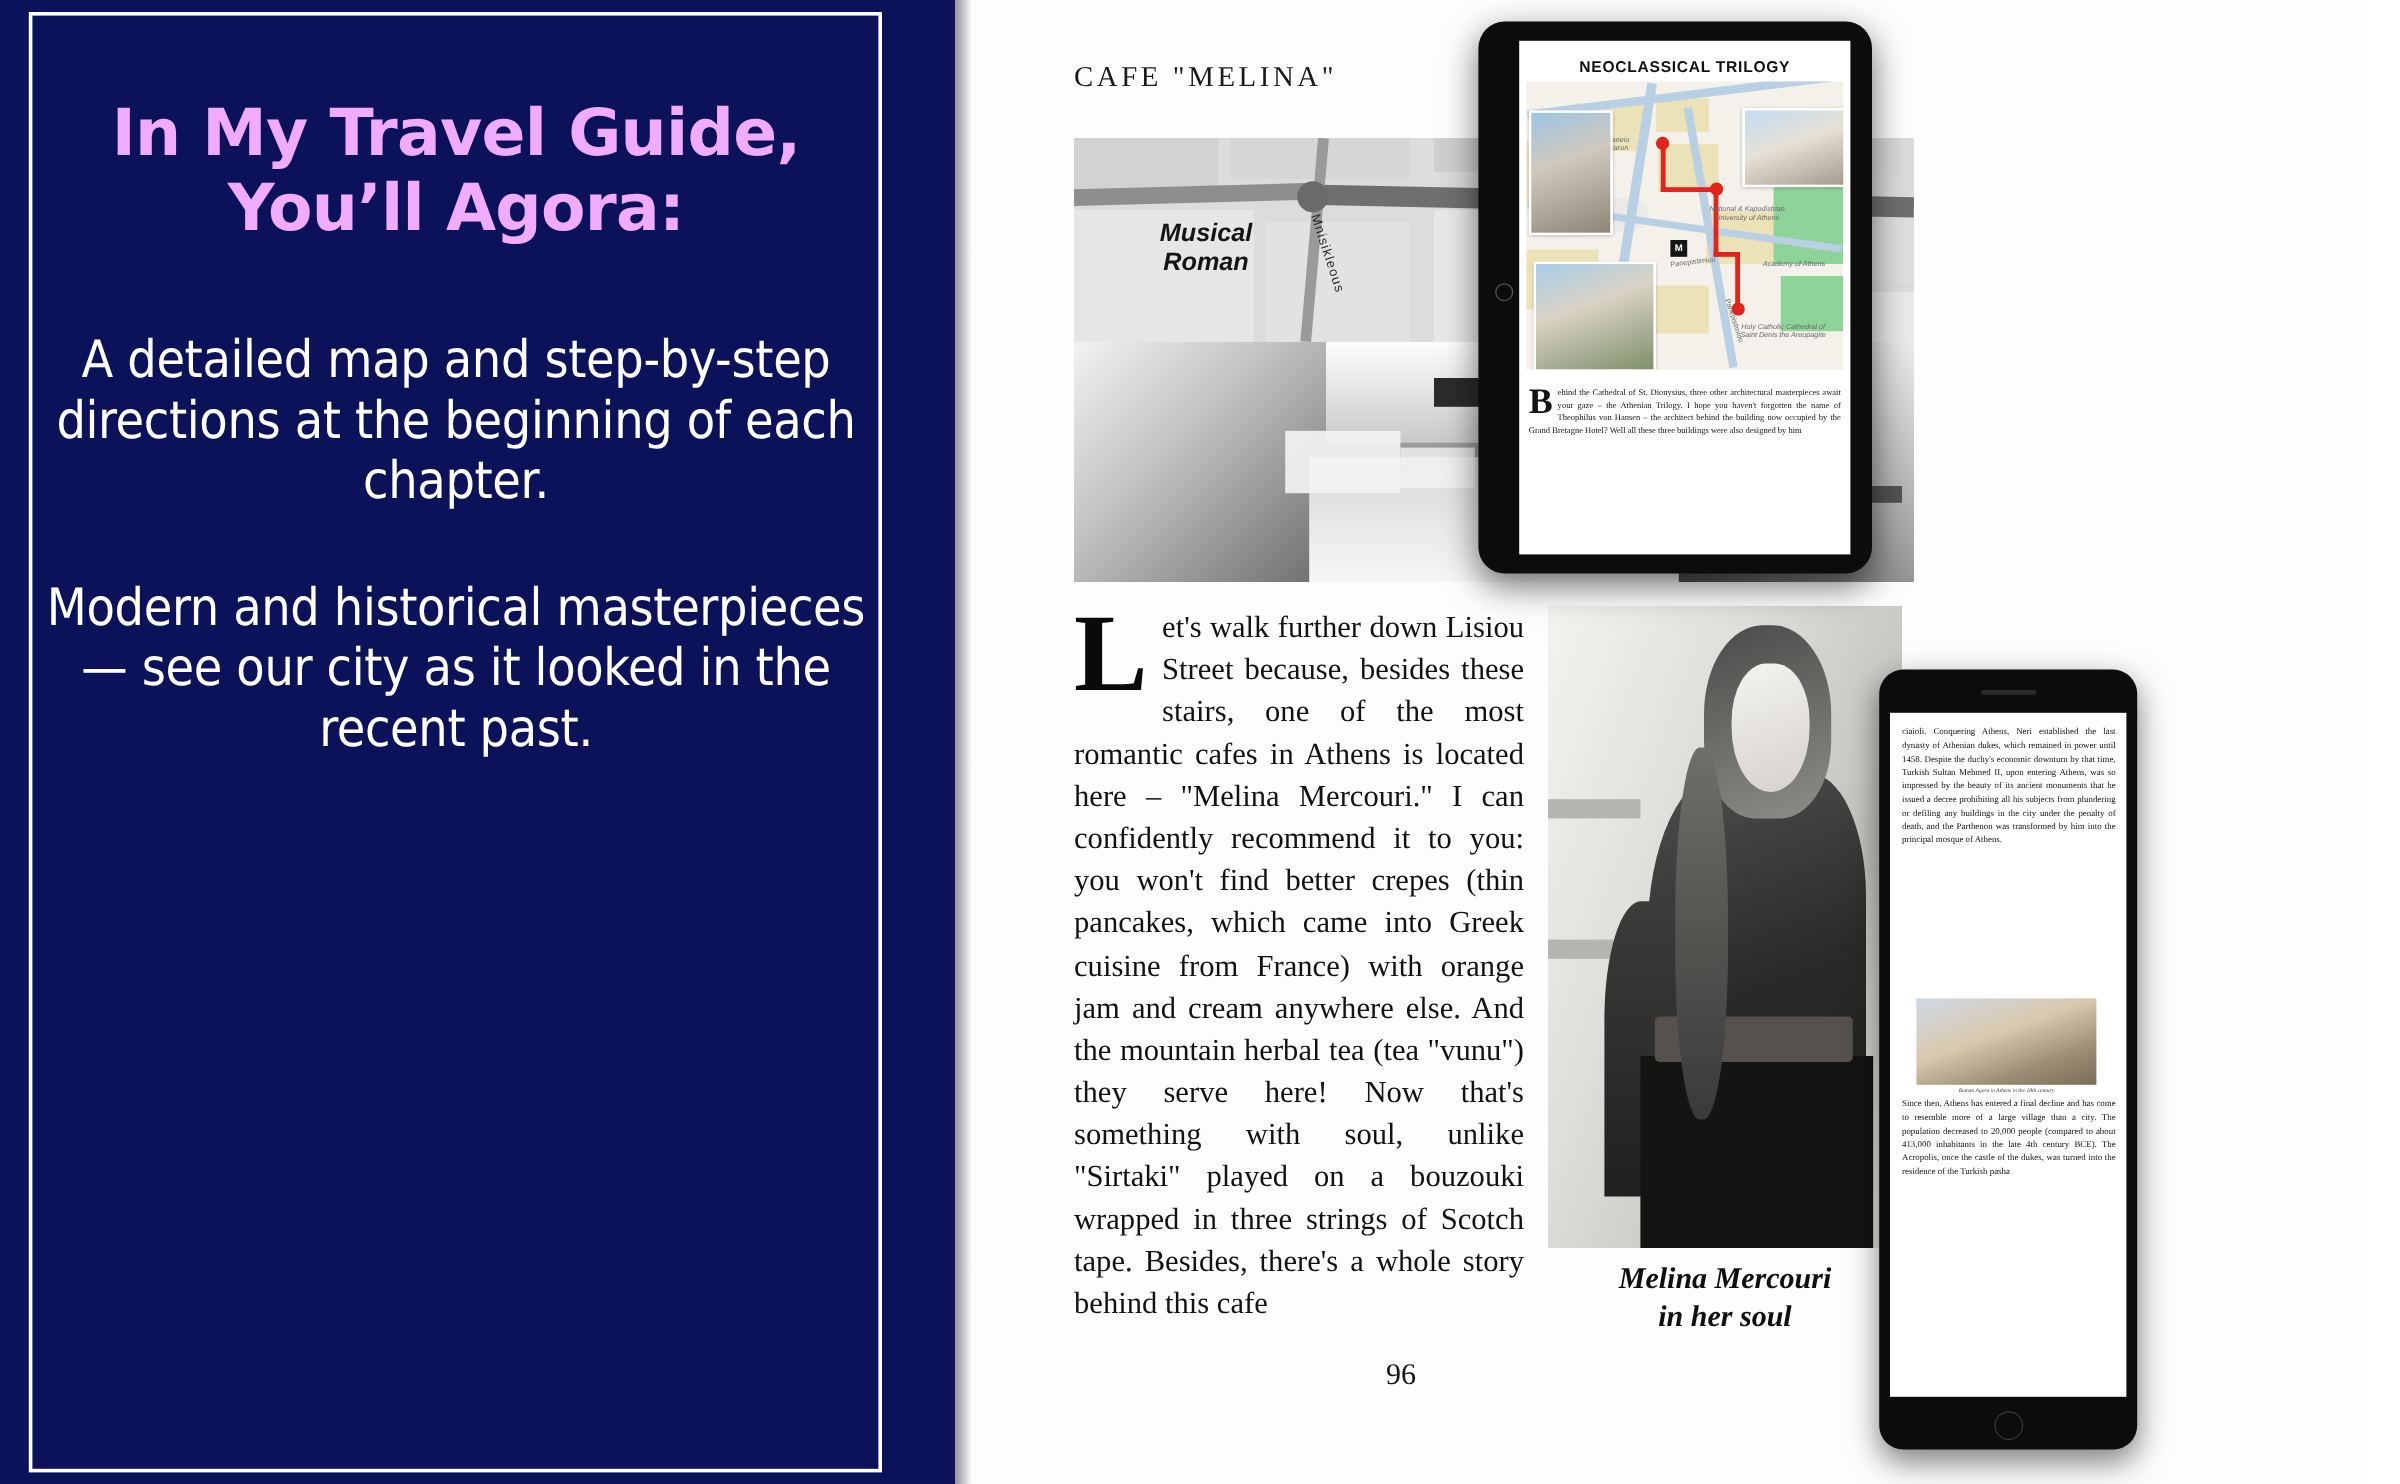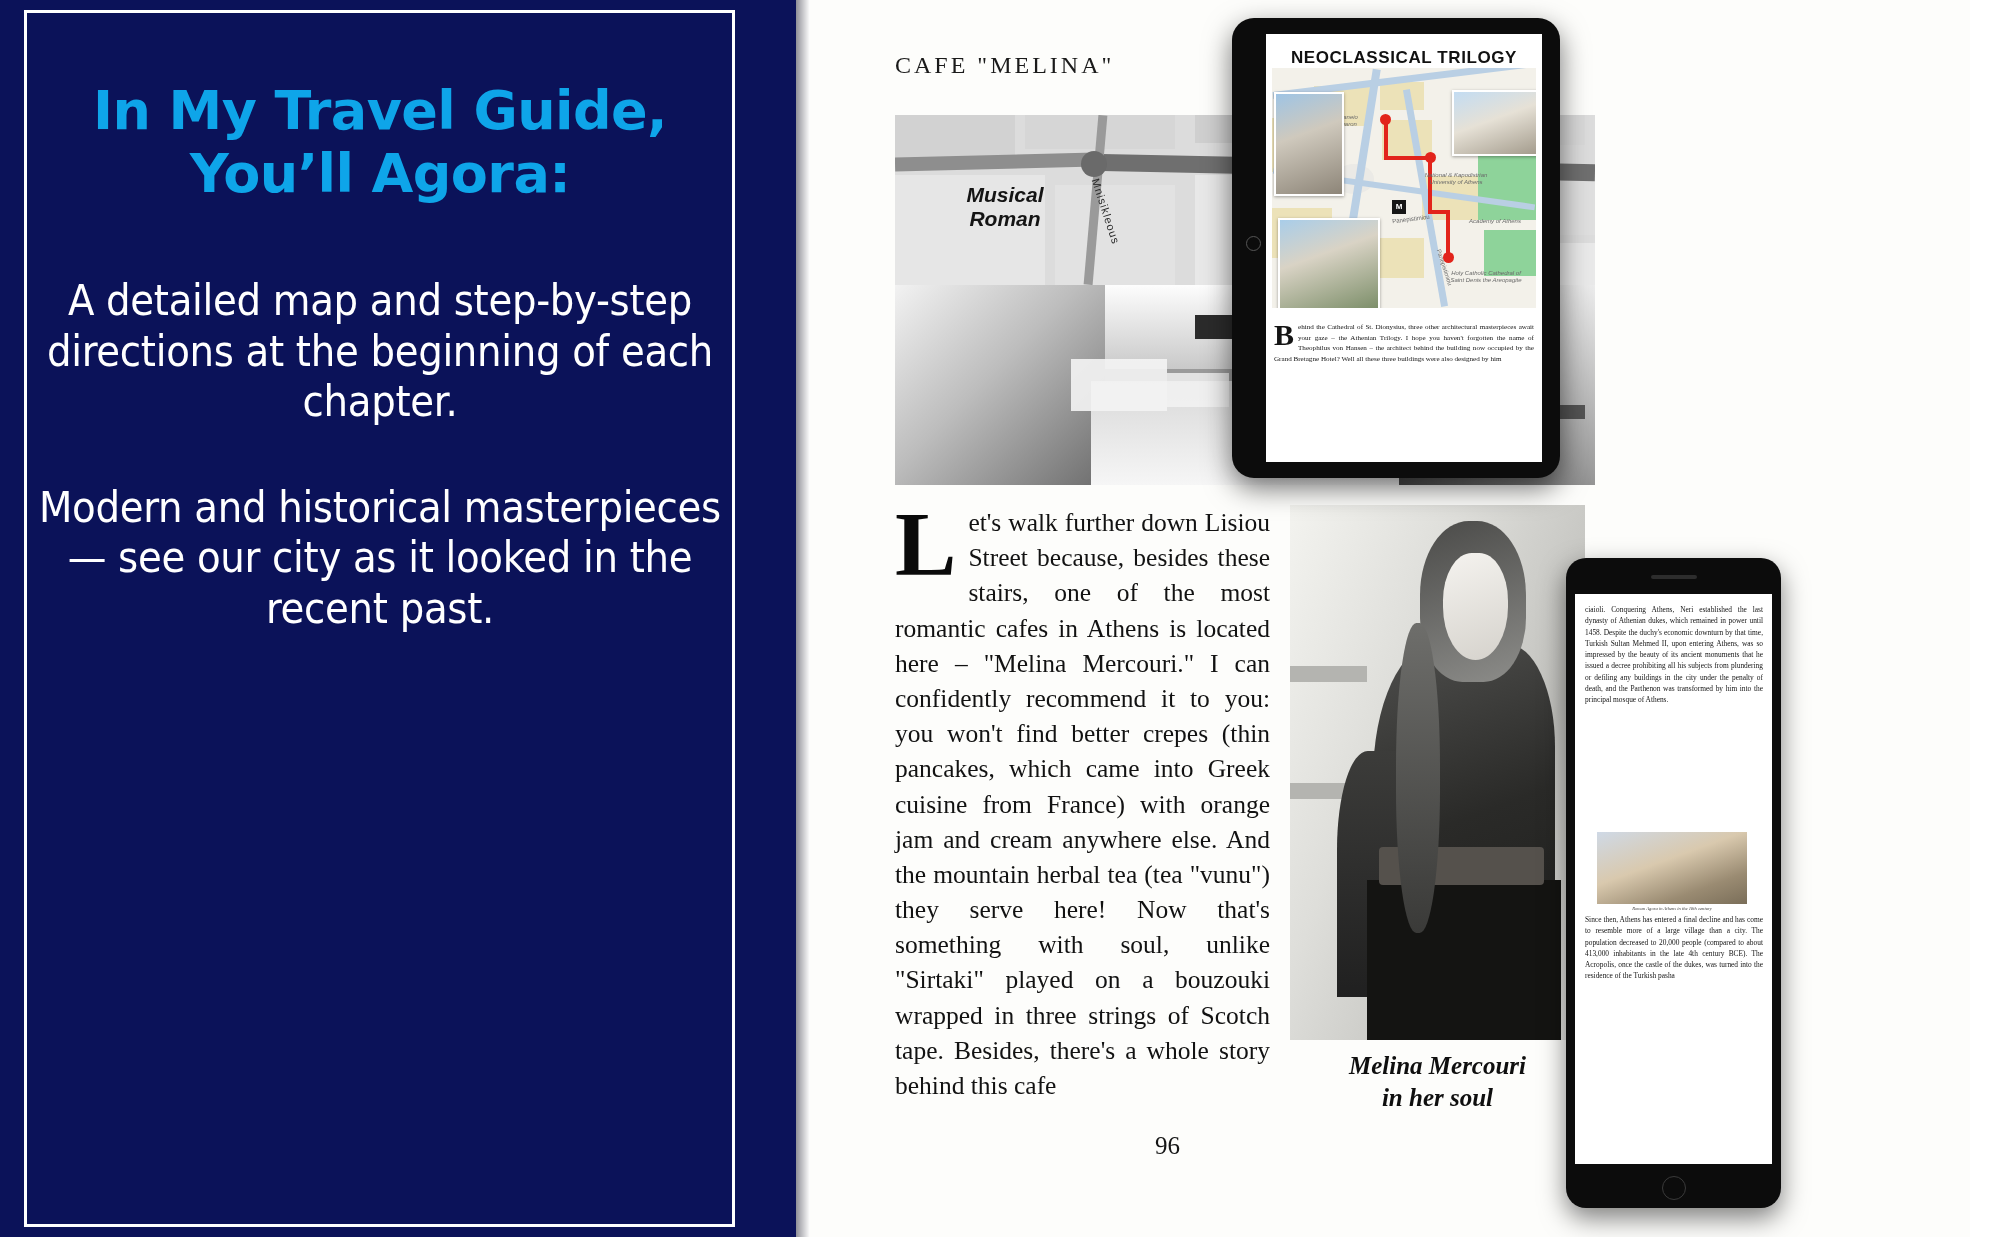--- a/index.html
+++ b/index.html
@@ -5,21 +5,21 @@
   html,body{margin:0;padding:0;background:#fff;}
   body{width:2000px;height:1237px;overflow:hidden;font-family:"Liberation Sans",sans-serif;}
   #stage{position:relative;width:2000px;height:1237px;overflow:hidden;background:#ffffff;}
 
   
   .left-panel{position:absolute;left:0;top:0;width:760px;height:1237px;background:#0b1259;box-sizing:border-box;}
   .left-inner-border{position:absolute;left:24px;top:10px;width:711px;height:1217px;border:3px solid #ffffff;box-sizing:border-box;}
   .panel-content{position:absolute;left:30px;top:20px;width:700px;height:1200px;
       display:flex;flex-direction:column;align-items:center;justify-content:flex-start;
       padding:60px 10px 10px 10px;box-sizing:border-box;}
-  .headline{color:#0ea5e9;font-family:"DejaVu Sans",sans-serif;font-weight:bold;font-size:54px;
+  .headline{color:#f0abfc;font-family:"DejaVu Sans",sans-serif;font-weight:bold;font-size:54px;
       line-height:1.16;text-align:center;letter-spacing:-0.6px;width:640px;margin:0 0 0 0;}
   .body-block{color:#ffffff;font-family:"DejaVu Sans Condensed","DejaVu Sans",sans-serif;
       font-weight:300;font-size:43px;line-height:1.17;text-align:center;width:690px;
       letter-spacing:-0.3px;}
   .para{margin:0;}
   .gap-lg{height:70px;}
   .gap-md{height:56px;}
   .gap-sm{height:46px;}
 
   
@@ -94,21 +94,21 @@
       font-family:"Liberation Serif",serif;font-style:italic;font-weight:bold;font-size:25px;
       line-height:1.28;color:#0f0f0f;}
 
   
   .tablet{position:absolute;left:1232px;top:18px;width:328px;height:460px;background:#0c0c0c;
       border-radius:22px;box-shadow:0 10px 28px rgba(0,0,0,.55);}
   .tablet-screen{position:absolute;left:34px;top:16px;width:276px;height:428px;background:#ffffff;overflow:hidden;}
   .tablet-home{position:absolute;left:14px;top:218px;width:13px;height:13px;border:1.6px solid #555;
       border-radius:50%;}
   .tab-title{position:absolute;left:0;top:14px;width:100%;text-align:center;
-      font-family:"Liberation Sans",sans-serif;font-weight:bold;font-size:17px;letter-spacing:.6px;color:#111;}
+      font-family:"Liberation Sans",sans-serif;font-weight:bold;font-size:13px;letter-spacing:.6px;color:#111;}
   .tabmap{position:absolute;left:6px;top:34px;width:264px;height:240px;background:#f3f1ea;overflow:hidden;}
   .tm-block{position:absolute;background:#ece2b8;}
   .tm-green{position:absolute;background:#8ed39a;}
   .tm-road{position:absolute;background:#b9cfe4;}
   .tm-gray{position:absolute;background:#e3e3e1;}
   .tm-lbl{position:absolute;font-family:"Liberation Sans",sans-serif;font-size:6px;color:#6a6a6a;
       line-height:1.15;text-align:center;}
   .tm-route{position:absolute;background:#e2241b;}
   .tm-node{position:absolute;width:11px;height:11px;border-radius:50%;background:#e2241b;}
   .tm-metro{position:absolute;width:14px;height:14px;background:#161616;color:#fff;font-size:8px;

